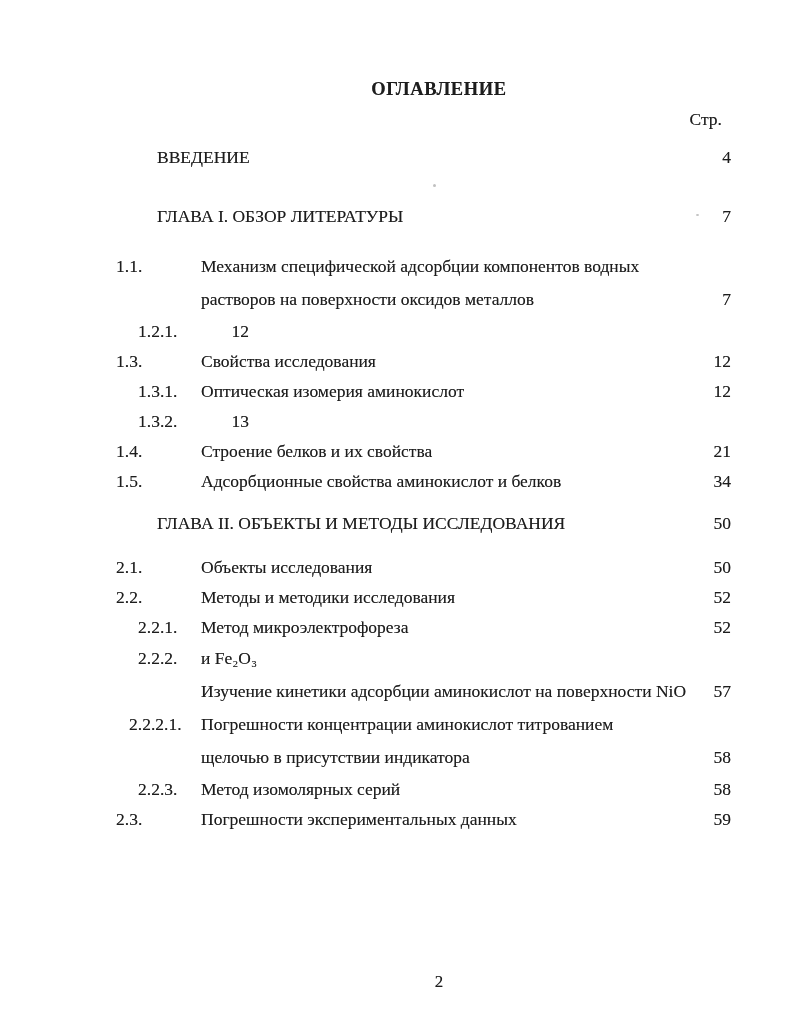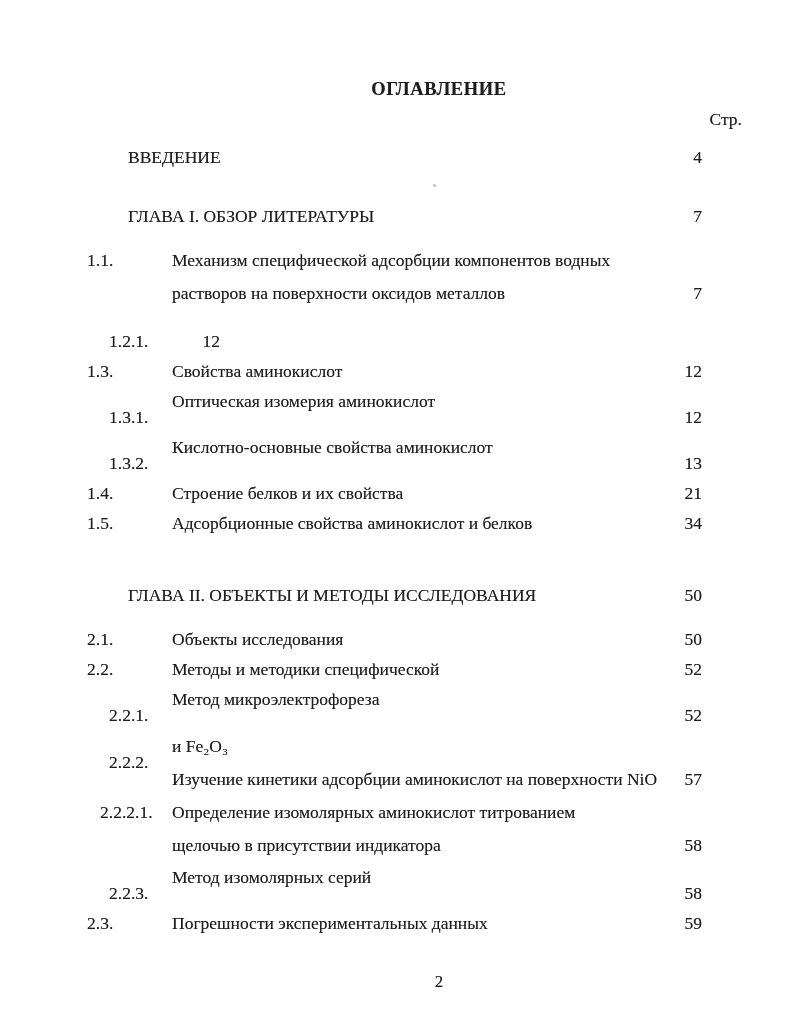--- a/index.html
+++ b/index.html
@@ -14,40 +14,40 @@
     text-shadow:0 0 .5px rgba(25,25,25,.5);
     padding-left:20px;
   }
   .doc-title {
     position:absolute; top:79px; left:0; width:100%;
     text-align:center; font-weight:700; font-size:18.5px;
     letter-spacing:.6px; transform:translateX(31px);
     white-space:nowrap;
   }
   .str-header {
-    position:absolute; top:109px; right:74px; font-size:17.5px;
-  }
-  .toc { position:absolute; left:87px; top:146px; width:615px; }
+    position:absolute; top:109px; right:94px; font-size:17.5px;
+  }
+  .toc { position:absolute; left:116px; top:146px; width:615px; }
 
   .row { display:flex; align-items:flex-start; line-height:30px; }
   .row.multi { line-height:33px; }
   .chapter { line-height:22px; }
   .chapter .label { flex:1; padding-left:41px; white-space:nowrap; }
 
   .num { width:85px; flex:none; box-sizing:border-box; }
-  .num.lvl2 { padding-left:22px;margin-top:16px; }
+  .num.lvl2 { padding-left:22px; }
   .num.lvl3 { padding-left:13px; }
   .titlecell { flex:1; min-width:0; }
   .titlecell .line { white-space:nowrap; }
   .pagenum { width:48px; flex:none; text-align:right; align-self:flex-end; }
   .chapter .pagenum { align-self:flex-start; }
 
   .mt-ch1    { margin-top:37px;font-family:Liberation Serif, serif; }
-  .mt-items1 { margin-top:17px; }
-  .mt-ch2    { margin-top:46px; }
+  .mt-items1 { margin-top:23px; }
+  .mt-ch2    { margin-top:16px; }
   .mt-items2 { margin-top:18px; }
 
   .footer-page {
     position:absolute; top:972px; left:0; width:100%;
     text-align:center; transform:translateX(31px); font-size:17px;
   }
   .speck1 {
     position:absolute; left:433px; top:184px; width:3px; height:3px;
     background:#8d8d8d; border-radius:50%; opacity:.55;
   }
@@ -91,38 +91,35 @@
 
 
     <div class="row">
       <span class="num lvl2">1.2.1.</span>
       <span class="pagenum">12</span>
     </div>
 
     <div class="row">
       <span class="num">1.3.</span>
       <span class="titlecell">
-        <div class="line">Свойства аминокислот</div>
+        <div class="line">Свойства исследования</div>
       </span>
       <span class="pagenum">12</span>
     </div>
 
     <div class="row">
       <span class="num lvl2">1.3.1.</span>
       <span class="titlecell">
         <div class="line">Оптическая изомерия аминокислот</div>
       </span>
       <span class="pagenum">12</span>
     </div>
 
     <div class="row">
       <span class="num lvl2">1.3.2.</span>
-      <span class="titlecell">
-        <div class="line">Кислотно-основные свойства аминокислот</div>
-      </span>
       <span class="pagenum">13</span>
     </div>
 
 
     <div class="row">
       <span class="num">1.4.</span>
       <span class="titlecell">
         <div class="line">Строение белков и их свойства</div>
       </span>
       <span class="pagenum">21</span>
@@ -146,21 +143,21 @@
       <span class="num">2.1.</span>
       <span class="titlecell">
         <div class="line">Объекты исследования</div>
       </span>
       <span class="pagenum">50</span>
     </div>
 
     <div class="row">
       <span class="num">2.2.</span>
       <span class="titlecell">
-        <div class="line">Методы и методики специфической</div>
+        <div class="line">Методы и методики исследования</div>
       </span>
       <span class="pagenum">52</span>
     </div>
 
     <div class="row">
       <span class="num lvl2">2.2.1.</span>
       <span class="titlecell">
         <div class="line">Метод микроэлектрофореза</div>
       </span>
       <span class="pagenum">52</span>
@@ -171,21 +168,21 @@
       <span class="titlecell">
         <div class="line">и Fe₂O₃</div>
         <div class="line">Изучение кинетики адсорбции аминокислот на поверхности NiO</div>
       </span>
       <span class="pagenum">57</span>
     </div>
 
     <div class="row multi">
       <span class="num lvl3">2.2.2.1.</span>
       <span class="titlecell">
-        <div class="line">Определение изомолярных аминокислот титрованием</div>
+        <div class="line">Погрешности концентрации аминокислот титрованием</div>
         <div class="line">щелочью в присутствии индикатора</div>
       </span>
       <span class="pagenum">58</span>
     </div>
 
     <div class="row">
       <span class="num lvl2">2.2.3.</span>
       <span class="titlecell">
         <div class="line">Метод изомолярных серий</div>
       </span>

